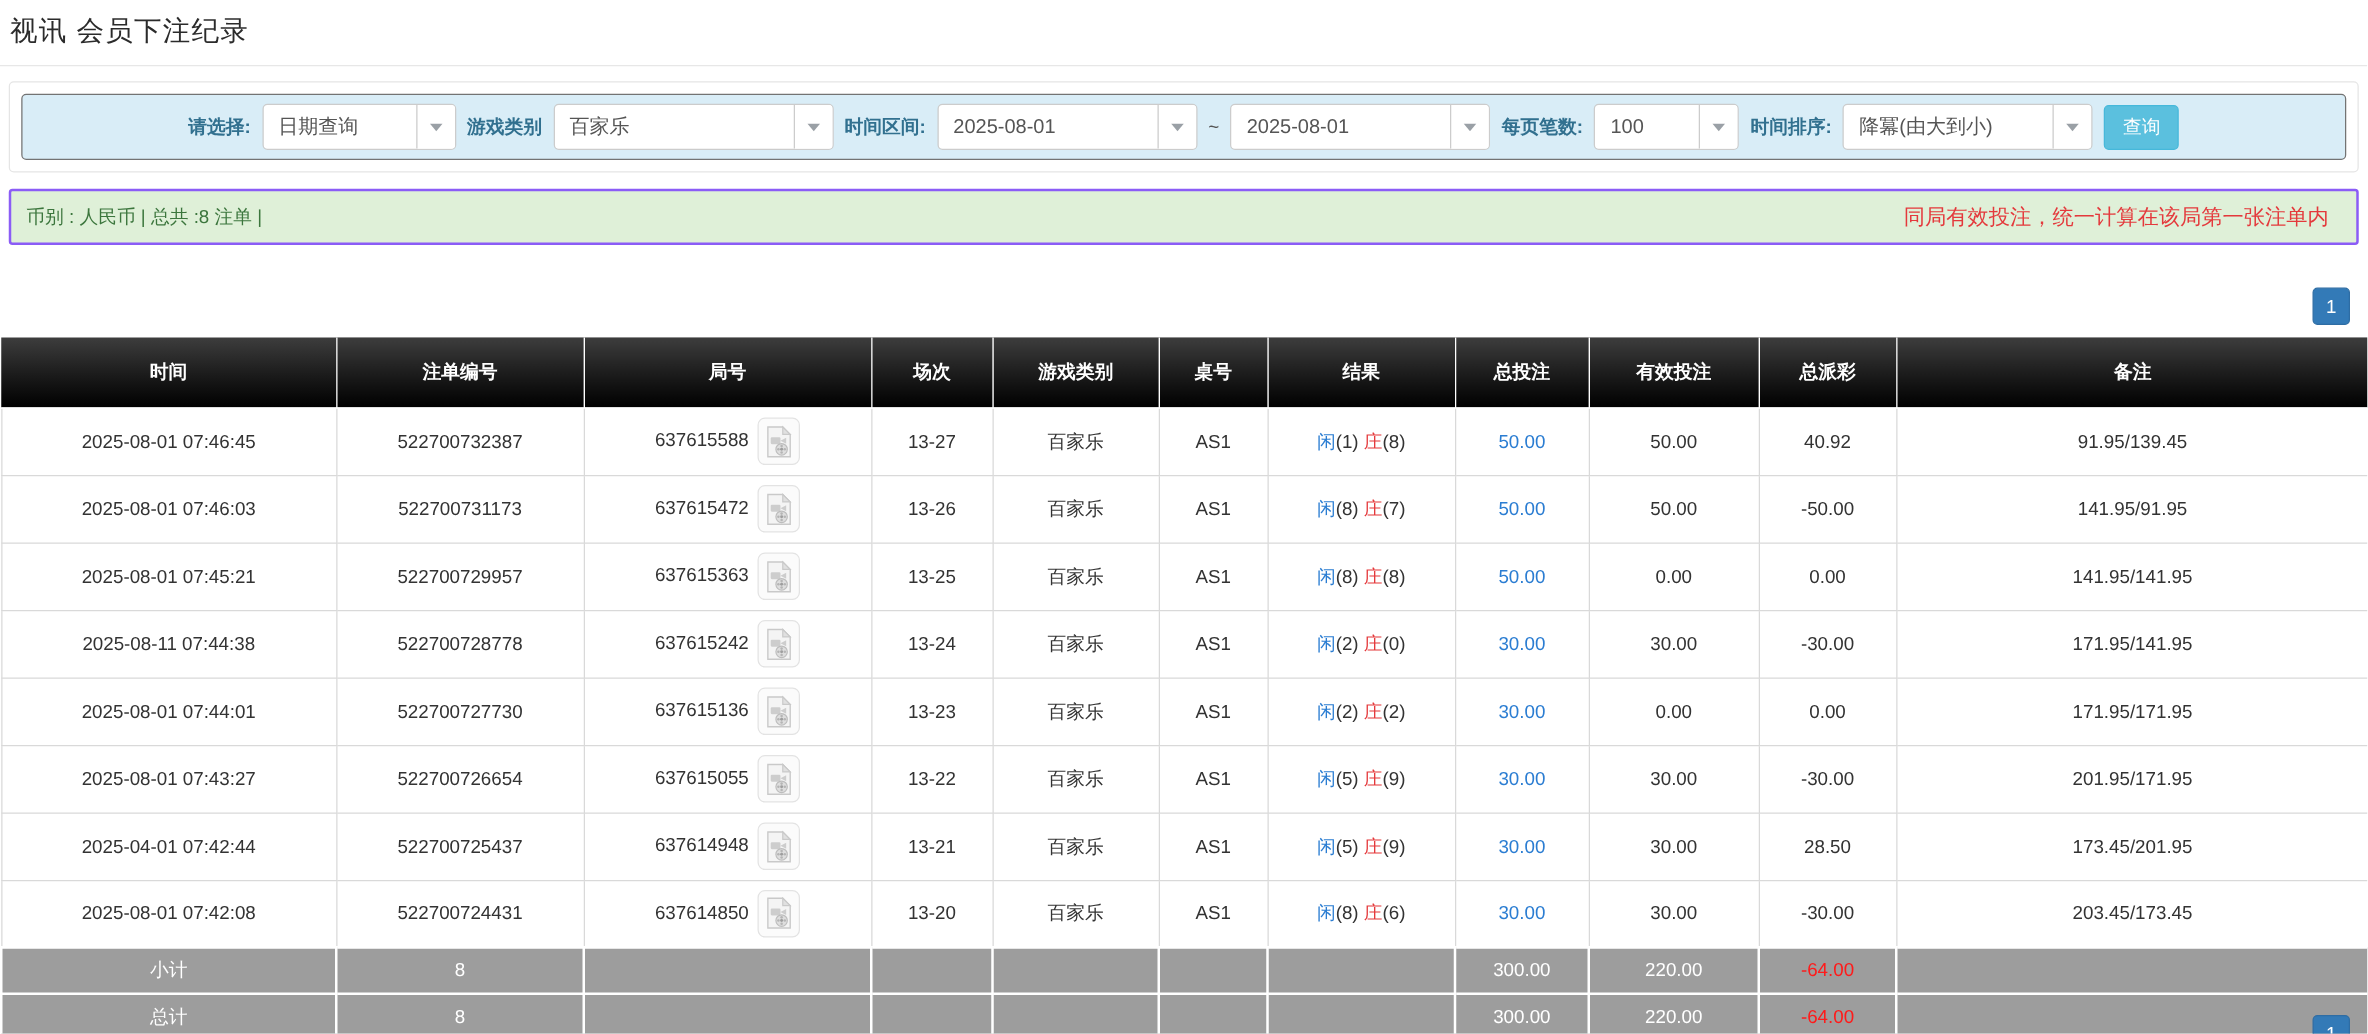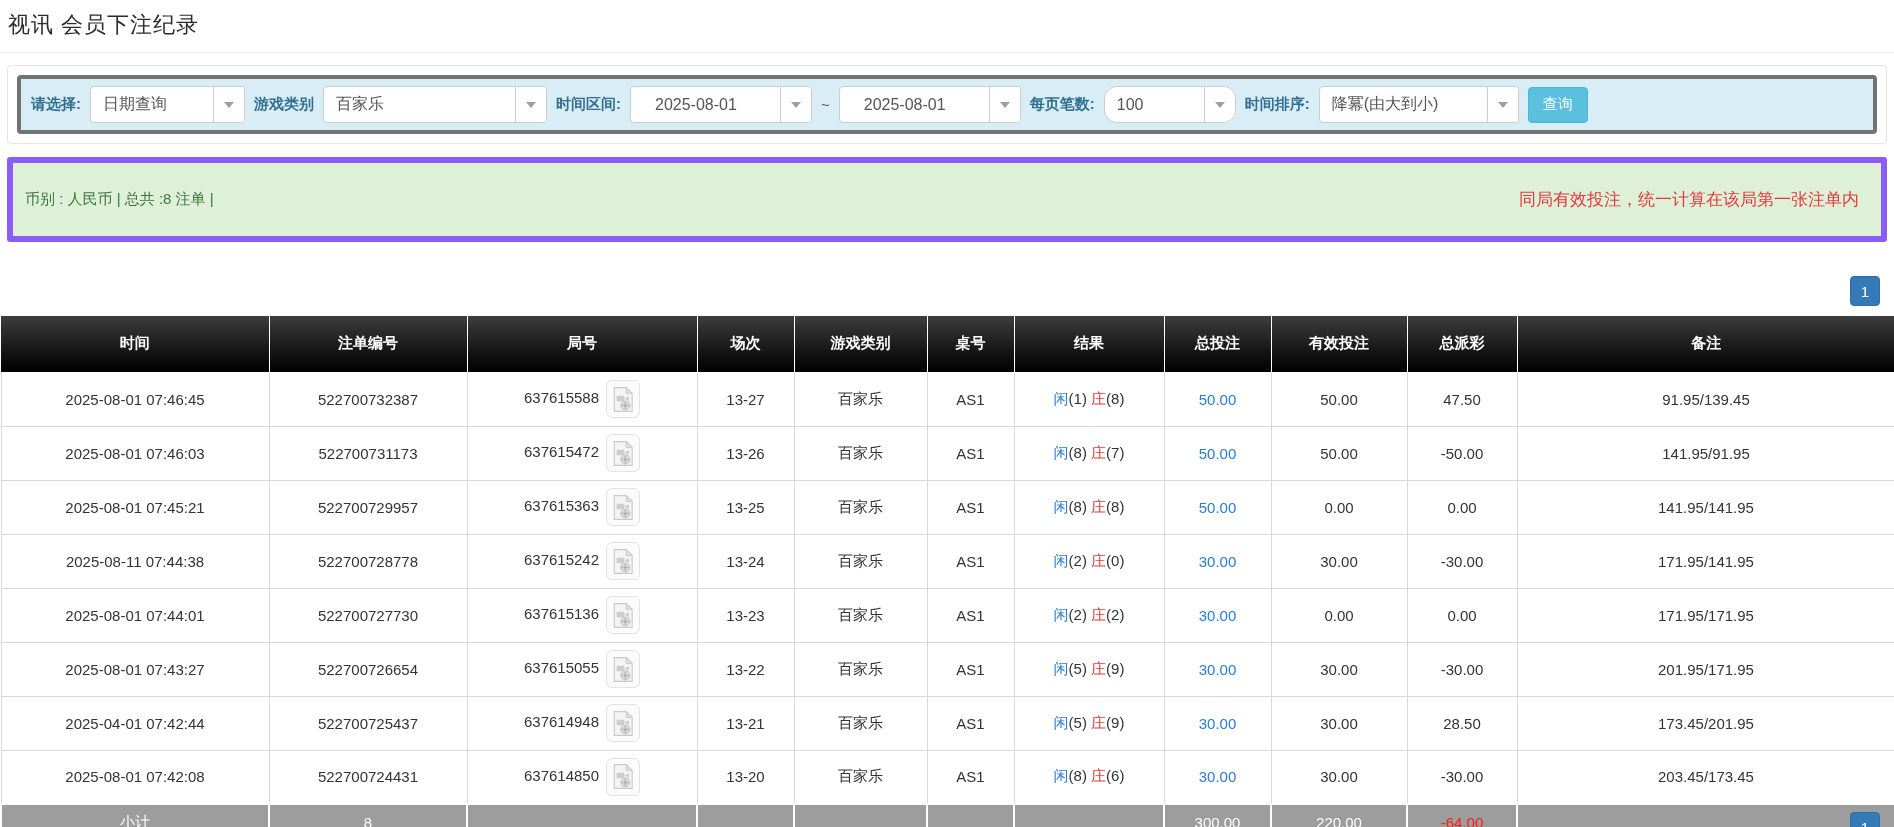--- a/index.html
+++ b/index.html
@@ -9,32 +9,32 @@
     color:#333;
   }
   .viewport{ width:1894px; height:827px; overflow:hidden; position:relative; background:#fff; }
 
   
   .page-header{ padding:10px 16px 12px 8px; border-bottom:1px solid #e7e7e7; }
   .page-title{ font-size:22px; font-weight:500; color:#2b2b2b; letter-spacing:1px; }
 
   
   .filter-panel{ margin:12px 7px 0 7px; border:1px solid #e5e5e5; border-radius:4px; background:#fff; padding:9px; }
-  .filter-well{ background:#d9edf7; border:4px solid #737373; border-radius:4px; padding:7px 10px; display:flex; align-items:center; gap:9px; }
+  .filter-well{ background:#d9edf7; border:1px solid #737373; border-radius:4px; padding:7px 10px; display:flex; align-items:center; gap:9px;justify-content:center; }
   .f-label{ font-size:15px; font-weight:bold; color:#31708f; white-space:nowrap; }
   .combo{ display:inline-flex; align-items:stretch; background:#fff; border:1px solid #ccc; border-radius:4px; height:37px; overflow:hidden; }
   .combo-text{ display:flex; align-items:center; padding:0 12px; font-size:16px; color:#555; white-space:nowrap; flex:1; }
   .combo-caret{ width:31px; border-left:1px solid #ccc; display:flex; align-items:center; justify-content:center; background:#fff; }
   .caret-shape{ width:0; height:0; border-left:5px solid transparent; border-right:5px solid transparent; border-top:6px solid #9aa0a6; }
-  .w-querytype{ width:155px; } .w-game{ width:224px; } .w-date{ width:182px;padding-left:12px; } .w-pagesize{ width:132px;border-radius:13px; } .w-sort{ width:200px; }
+  .w-querytype{ width:155px; } .w-game{ width:224px; } .w-date{ width:208px; } .w-pagesize{ width:116px; } .w-sort{ width:200px; }
   .tilde{ font-size:15px; color:#555; }
   .search-btn{ height:36px; padding:0 14px; background:#5bc0de; border:1px solid #46b8da; border-radius:4px; color:#fff; font-size:15px; cursor:pointer; }
 
   
-  .summary-bar{ margin:13px 7px 0 7px; background:#dff0d8; border:6px solid #8b5cf6; border-radius:3px; padding:25px 12px; display:flex; justify-content:space-between; align-items:center; }
+  .summary-bar{ margin:13px 7px 0 7px; background:#dff0d8; border:2px solid #8b5cf6; border-radius:3px; padding:9px 12px; display:flex; justify-content:space-between; align-items:center; }
   .summary-left{ font-size:15px; color:#3c763d; }
   .summary-note{ font-size:17px; color:#e4393c; padding-right:10px; }
 
   
   .pager-top{ text-align:right; margin:34px 14px 10px 0; }
   .page-btn{ display:inline-block; min-width:30px; height:30px; line-height:30px; padding:0 6px; background:#337ab7; border:1px solid #2e6da4; color:#fff; text-align:center; border-radius:4px; font-size:15px; cursor:pointer; }
   .pager-bottom{ position:absolute; right:14px; top:812px; }
 
   
   table.records{ width:1894px; border-collapse:collapse; table-layout:fixed; font-size:15px; }
@@ -180,21 +180,21 @@
     </td>
     <td>13-27</td>
     <td>百家乐</td>
     <td>AS1</td>
     <td>
       <span class="player-label">闲</span><span>(1)</span>
       <span class="banker-label">庄</span><span>(8)</span>
     </td>
     <td><a class="bet-link">50.00</a></td>
     <td>50.00</td>
-    <td class="payout-check">47.50</td>
+    <td class="payout-check">40.92</td>
     <td>91.95/139.45</td>
   </tr>
 
   <tr>
     <td>2025-08-01 07:46:03</td>
     <td>522700731173</td>
     <td>
       <span>637615472</span><span class="video-btn">
         <svg width="22" height="27" viewBox="0 0 24 29" aria-hidden="true">
           <path d="M2.5 1.5h13l6.5 6.5v19.5h-19.5z" fill="#f4f4f4" stroke="#c9c9c9" stroke-width="1.2"></path>

